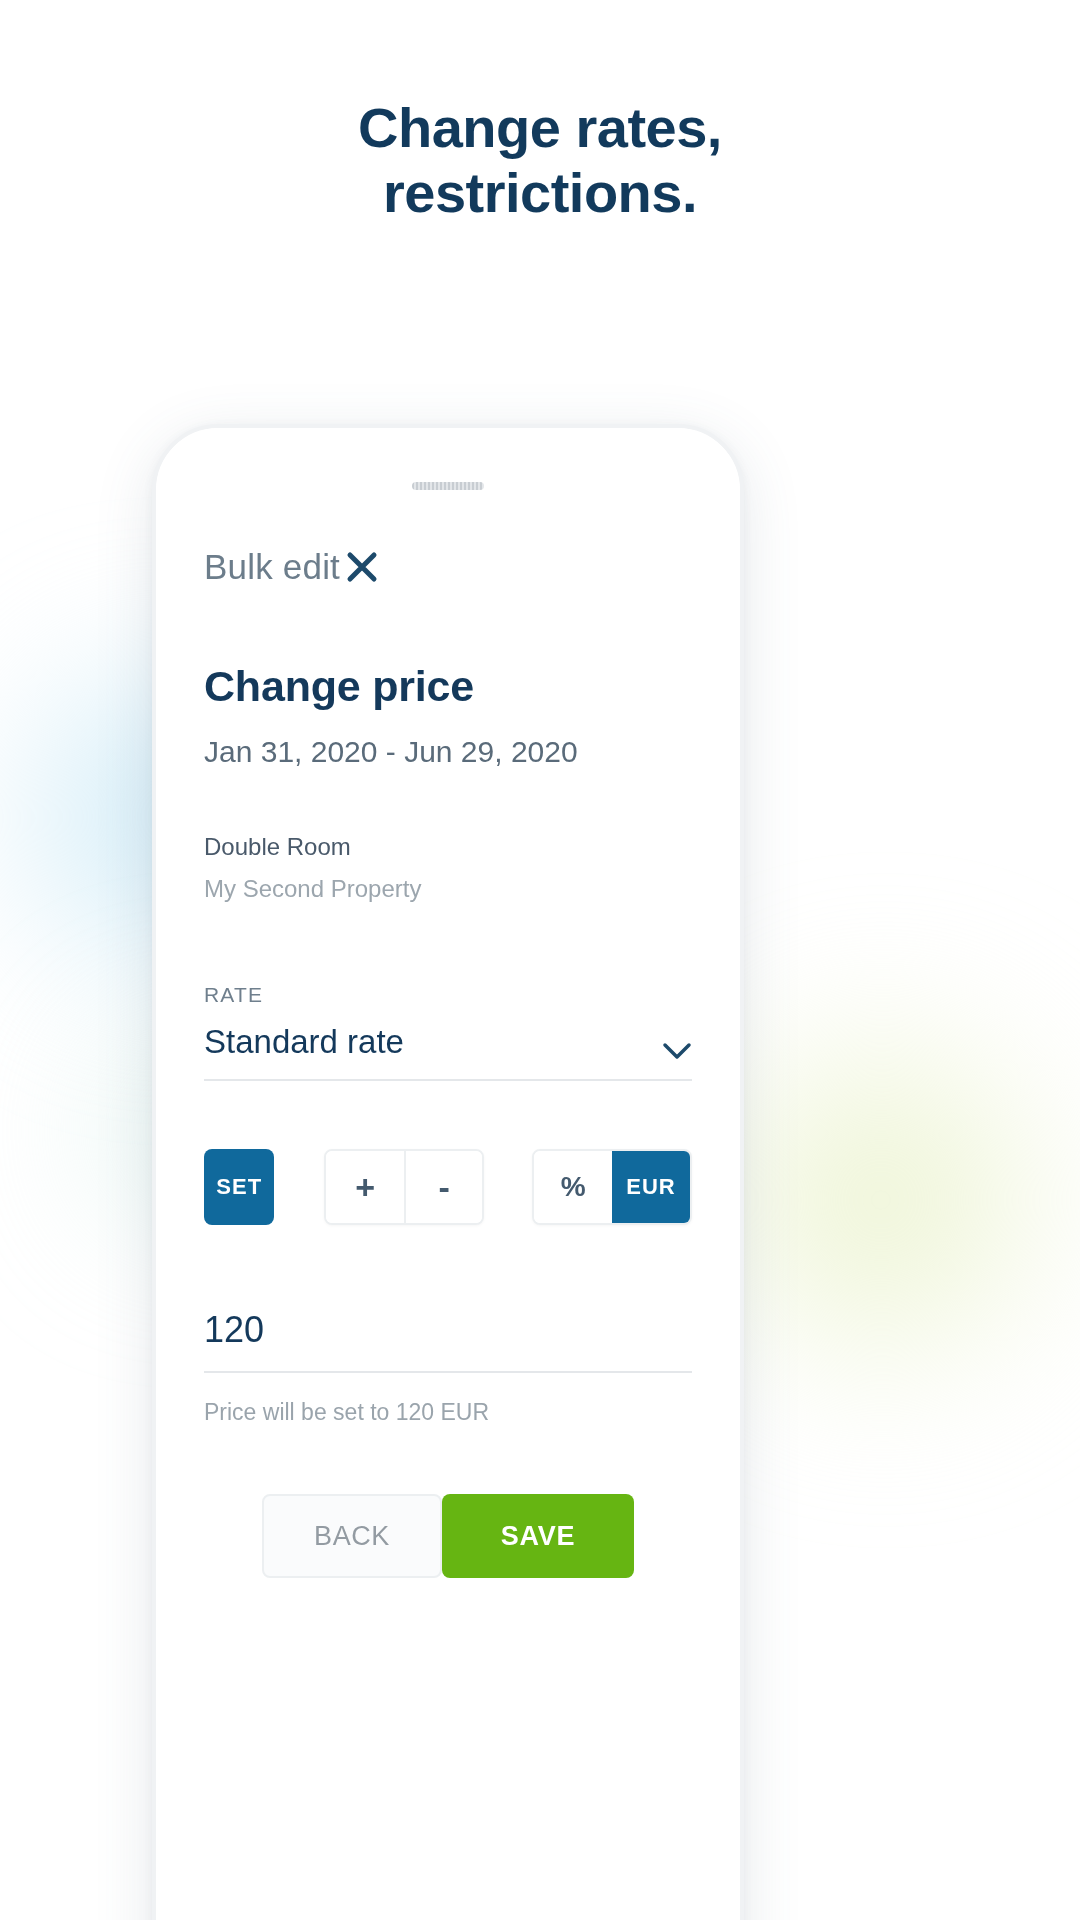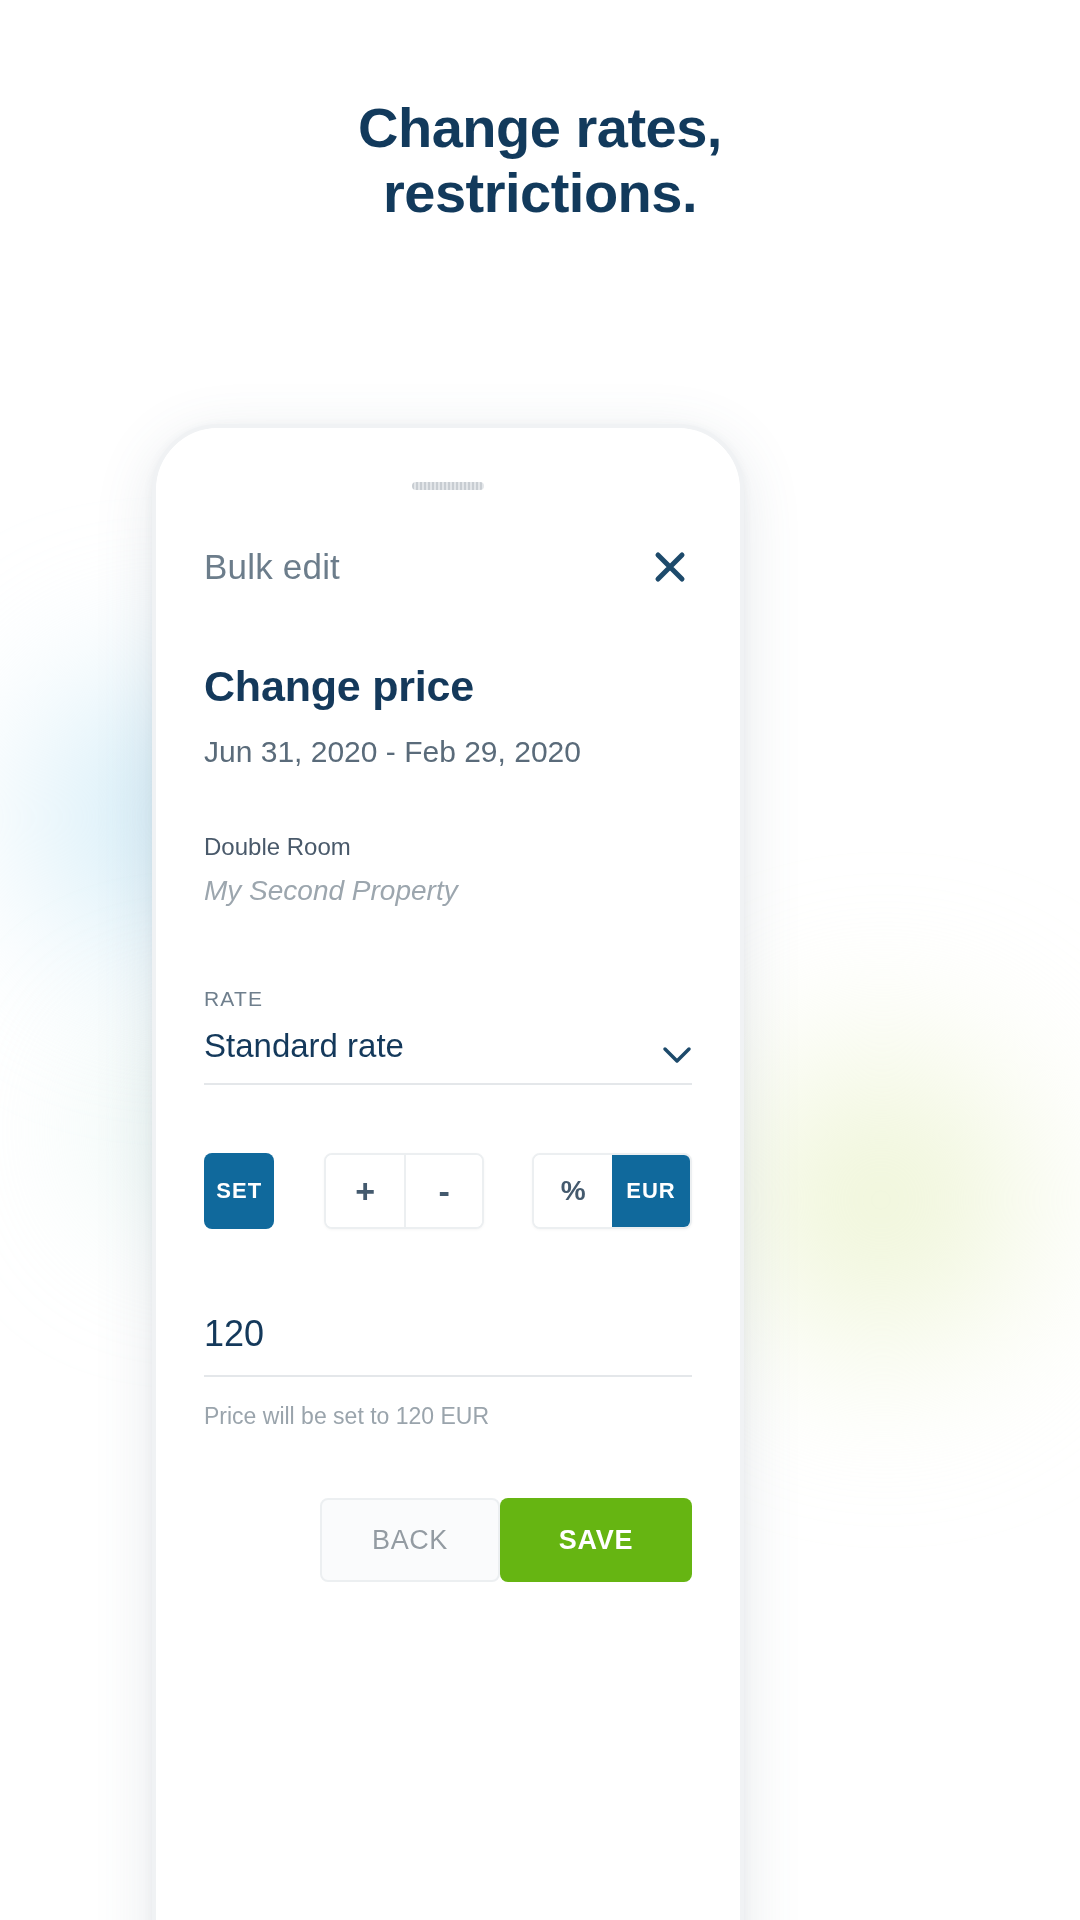--- a/index.html
+++ b/index.html
@@ -102,21 +102,20 @@
   
   .screen {
     position: absolute;
     left: 0; right: 0; top: 0; bottom: 0;
     padding: 112px 48px 0 48px;
   }
 
   .topbar {
     display: flex;
     align-items: center;
-    justify-content: space-between;
     height: 54px;
   }
   .bulk-title {
     font-size: 35px;
     color: #6c7d8b;
     font-weight: normal;
     letter-spacing: 0.2px;
   }
   .close-btn {
     width: 44px; height: 44px;
@@ -138,23 +137,22 @@
     color: #5a6b7a;
   }
 
   .room-name {
     margin-top: 64px;
     font-size: 24px;
     color: #49596a;
   }
   .property-name {
     margin-top: 14px;
-    font-size: 28px;
+    font-size: 24px;
     color: #9ca6ae;
-    font-style: italic;
   }
 
   .field-label {
     margin-top: 80px;
     font-size: 21px;
     letter-spacing: 1.2px;
     color: #6f7f8d;
   }
 
   .select-row {
@@ -229,21 +227,21 @@
     margin-top: 26px;
     font-size: 23px;
     color: #9aa4ac;
   }
 
   
   .footer {
     margin-top: 68px;
     display: flex;
     align-items: center;
-    justify-content: flex-end;
+    justify-content: center;
   }
   .back-btn {
     width: 180px; height: 84px;
     border: 2px solid #eceff1;
     border-radius: 8px;
     background: #fafbfc;
     display: flex; align-items: center; justify-content: center;
     font-size: 27px;
     color: #939ba2;
     letter-spacing: 0.6px;
@@ -287,21 +285,21 @@
         <div class="close-btn">
           <span>
             <svg width="34" height="34" viewBox="0 0 34 34" aria-hidden="true">
               <path d="M5 5 L29 29 M29 5 L5 29" stroke="#1d4a6b" stroke-width="5" stroke-linecap="round"></path>
             </svg>
           </span>
         </div>
       </div>
 
       <div class="page-title">Change price</div>
-      <div class="date-range">Jun 31, 2020 - Feb 29, 2020</div>
+      <div class="date-range">Jan 31, 2020 - Jun 29, 2020</div>
 
       <div class="room-name">Double Room</div>
       <div class="property-name">My Second Property</div>
 
       <div class="field-label">RATE</div>
 
       <div class="select-row">
         <div class="select-value">Standard rate</div>
         <div class="chevron">
           <svg width="30" height="20" viewBox="0 0 30 20" aria-hidden="true">

